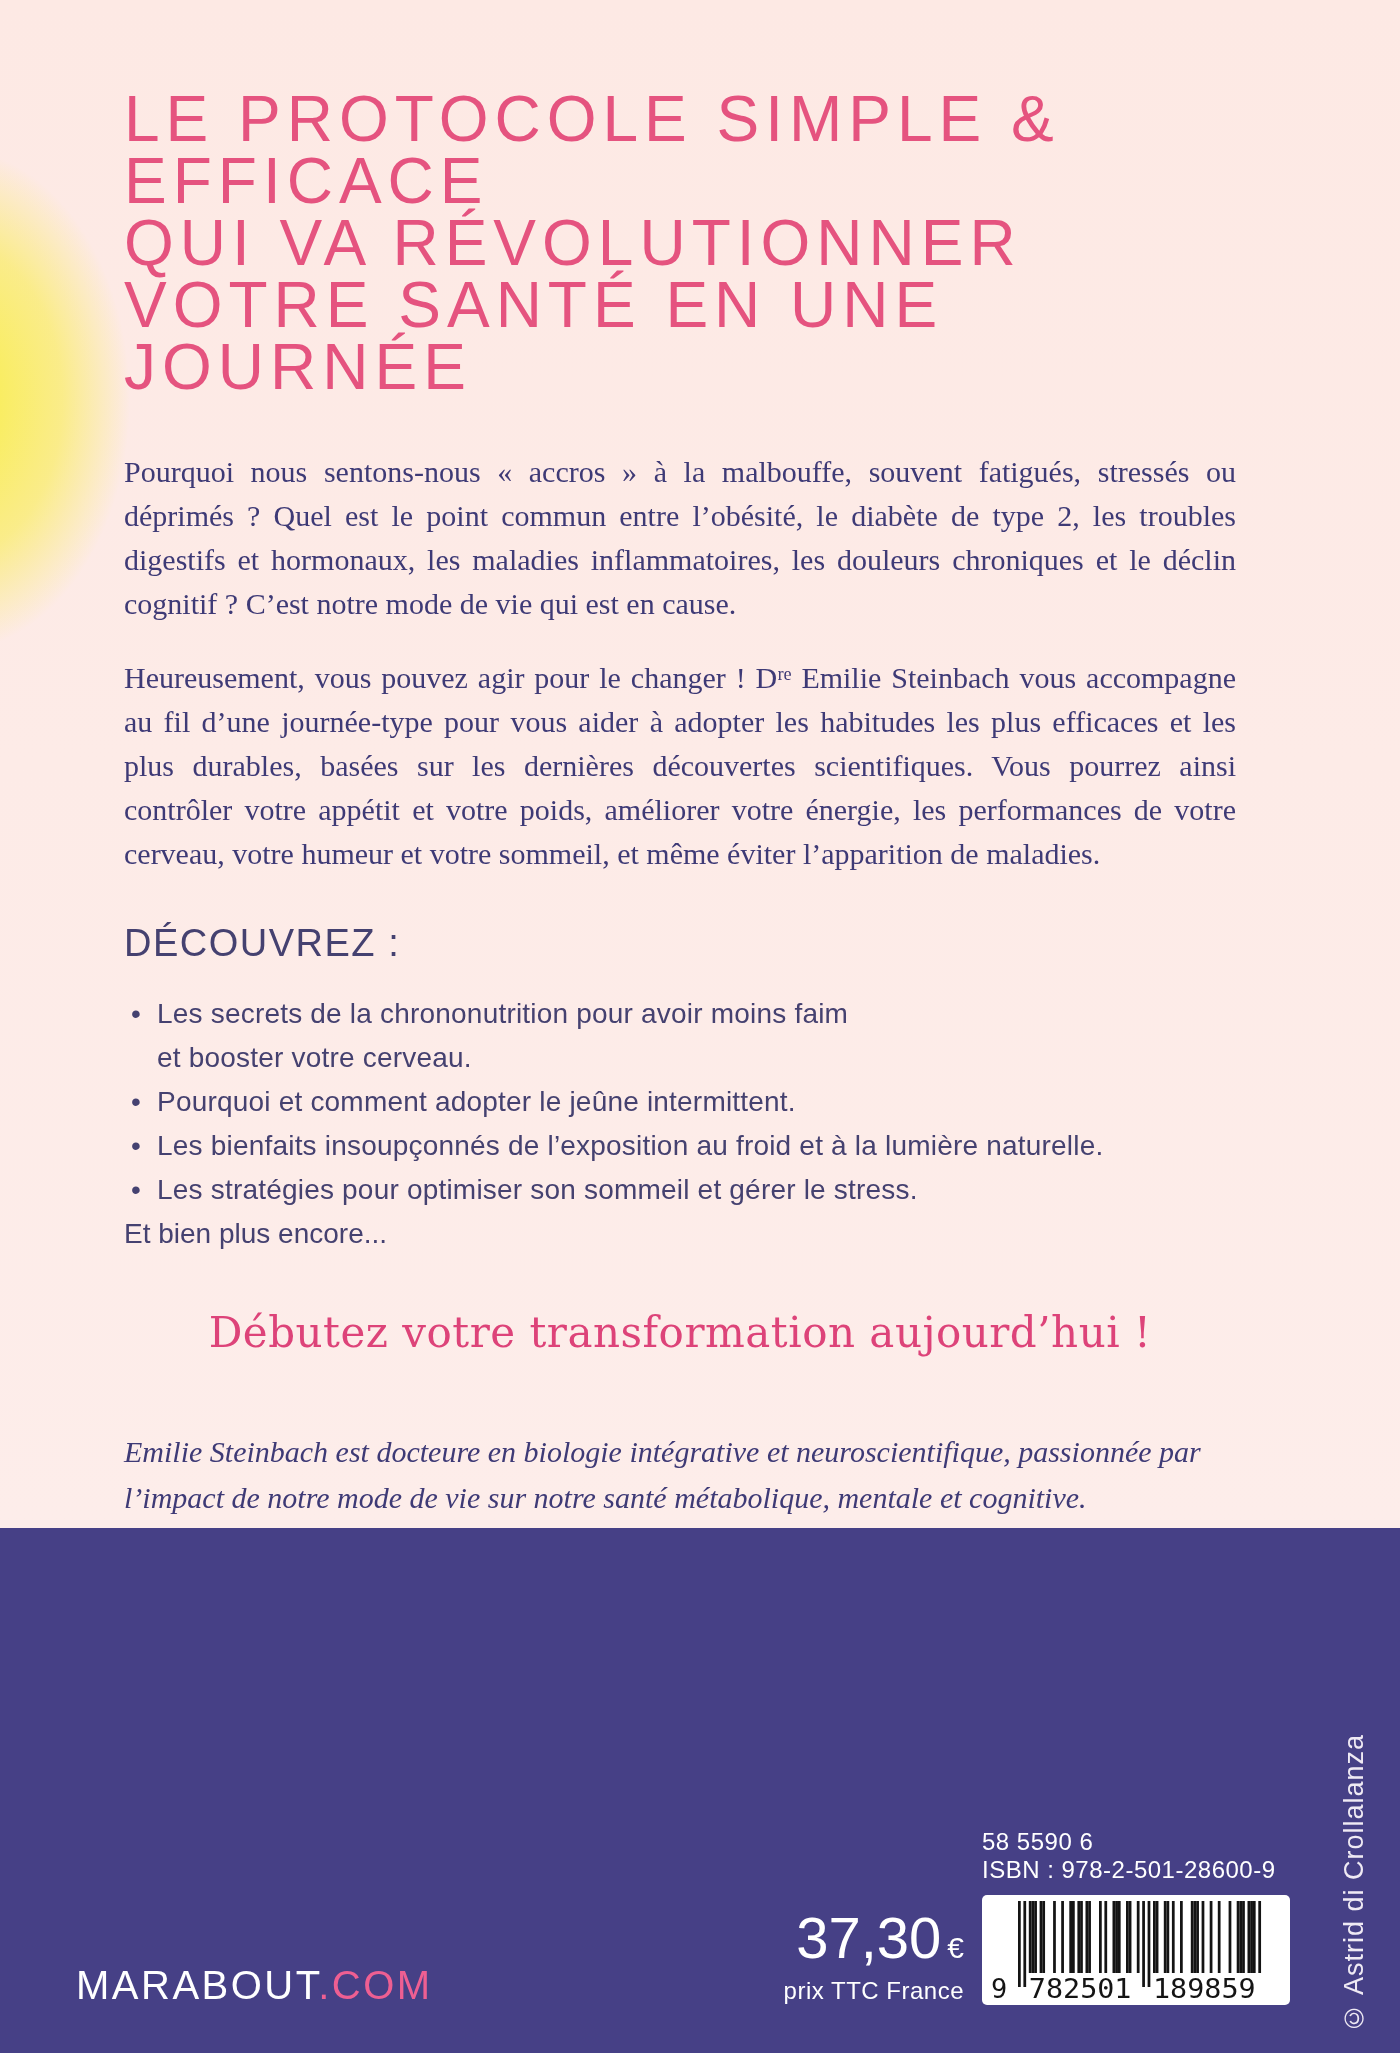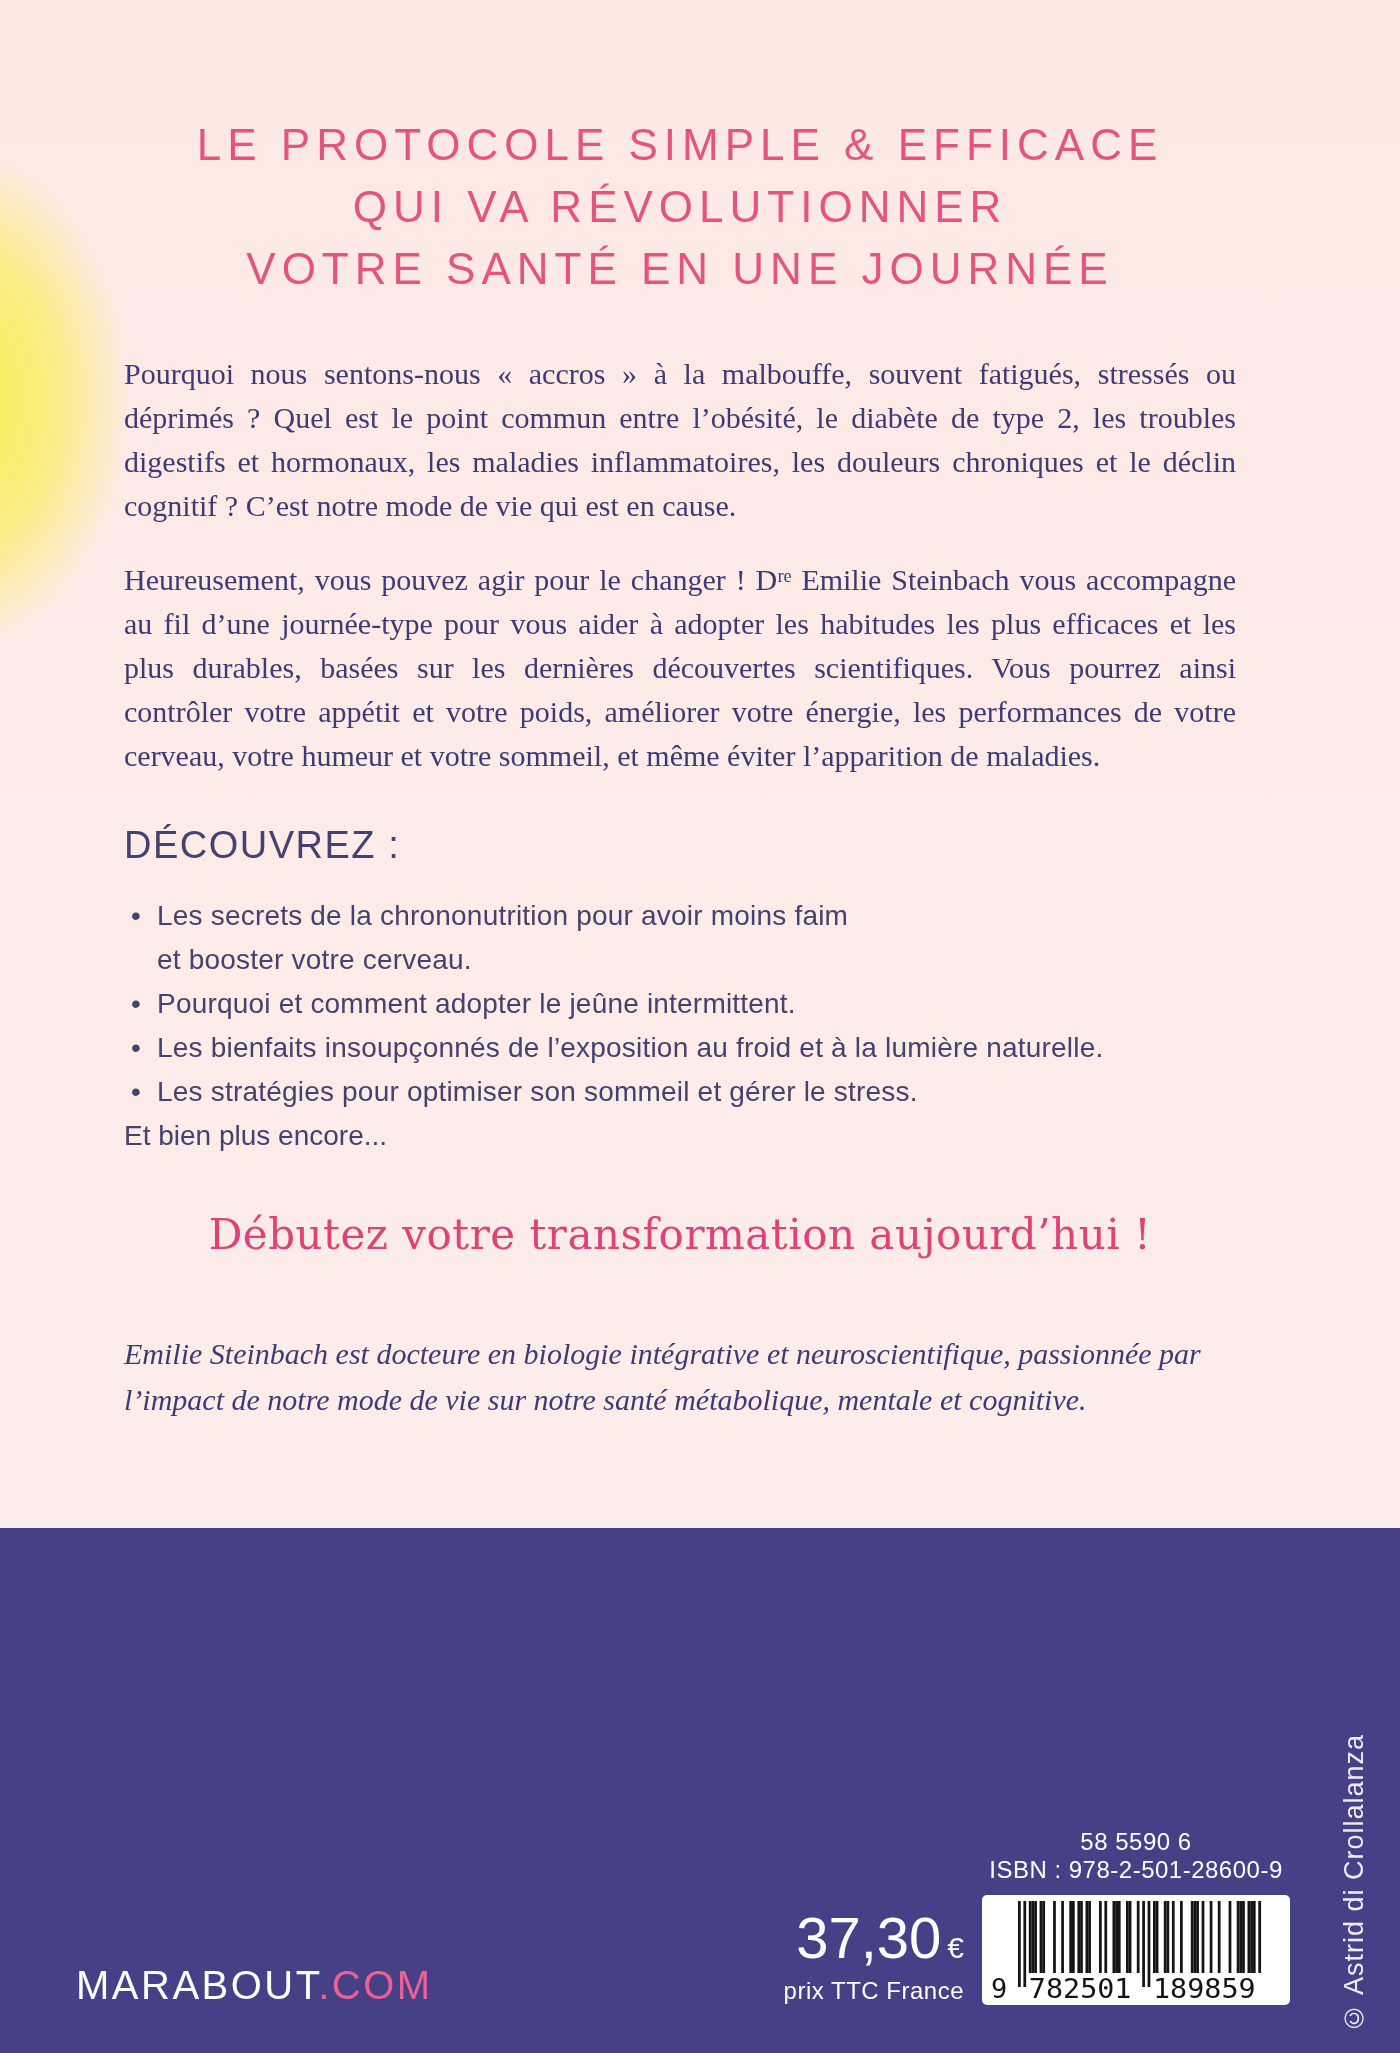--- a/index.html
+++ b/index.html
@@ -12,22 +12,22 @@
 
   
   .top{
     position:relative;width:100%;height:1528px;box-sizing:border-box;
     padding:0 164px 0 124px;
     background:
       radial-gradient(ellipse 250px 350px at -50px 400px, rgba(248,238,62,.97) 0%, rgba(248,238,62,.55) 45%, rgba(248,238,62,0) 72%),
       linear-gradient(#fde9e4,#fdedea);
   }
   .headline{
-    padding-top:114px;text-align:center;
-    color:#e5537f;font-size:44px;line-height:62px;
+    padding-top:88px;text-align:left;
+    color:#e5537f;font-size:64px;line-height:62px;
     letter-spacing:6px;font-weight:400;
   }
   .lead{
     font-family:"Liberation Serif","DejaVu Serif",serif;
     color:#3e3a76;font-size:30px;line-height:44px;text-align:justify;
   }
   .lead.p1{margin-top:52px;}
   .lead.p2{margin-top:26px;}
   .discover-title{
     margin-top:46px;color:#454170;font-size:38px;letter-spacing:1.5px;
@@ -61,21 +61,21 @@
   }
   .brand .com{color:#ee5f92;}
   .price{
     position:absolute;right:436px;bottom:49px;text-align:right;color:#ffffff;
   }
   .price-main{font-size:58px;line-height:56px;font-weight:400;}
   .price-main .eur{font-size:30px;margin-left:6px;}
   .price-note{font-size:24px;line-height:26px;margin-top:2px;letter-spacing:.5px;}
   .code-block{
     position:absolute;right:110px;top:300px;width:308px;
-    text-align:center;color:#ffffff;font-size:24px;line-height:28px;letter-spacing:.5px;
+    text-align:left;color:#ffffff;font-size:24px;line-height:28px;letter-spacing:.5px;
   }
   .barcode-box{
     position:absolute;right:110px;top:367px;width:308px;height:110px;
     background:#ffffff;border-radius:5px;
   }
   .credit{
     position:absolute;right:30px;bottom:20px;
     writing-mode:vertical-rl;transform:rotate(180deg);
     color:#efeaf4;font-size:27px;letter-spacing:1px;
   }

